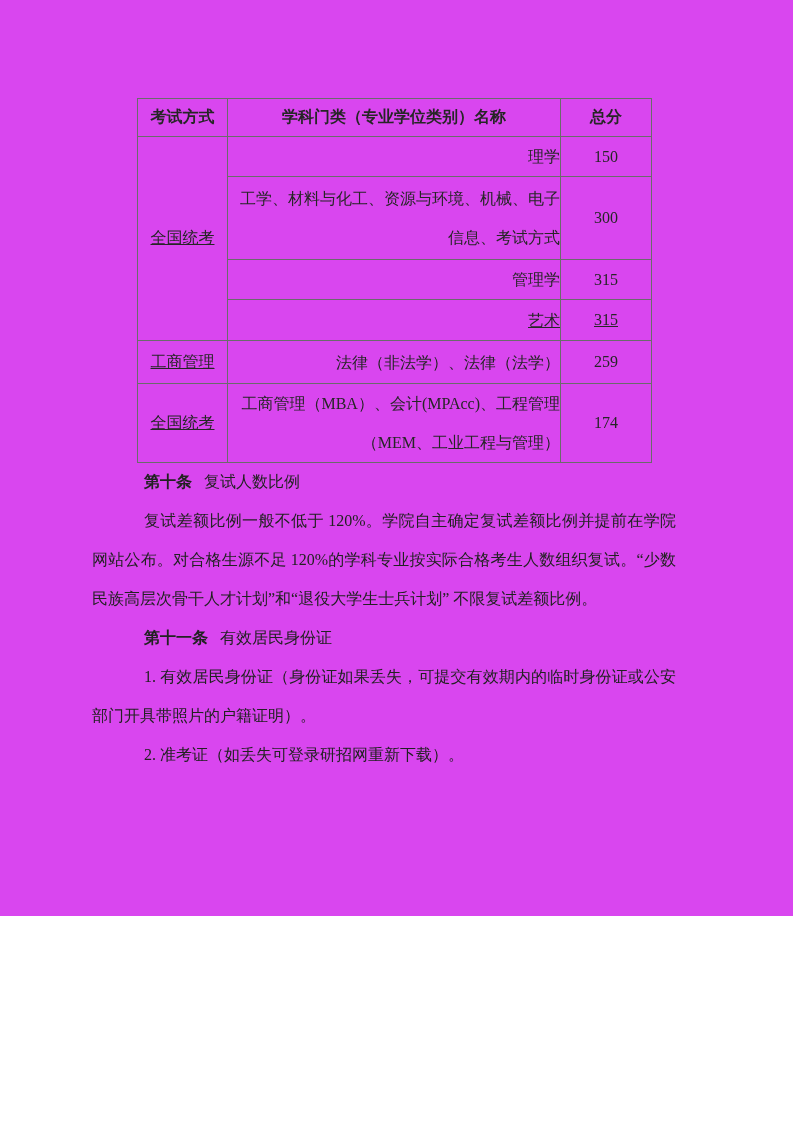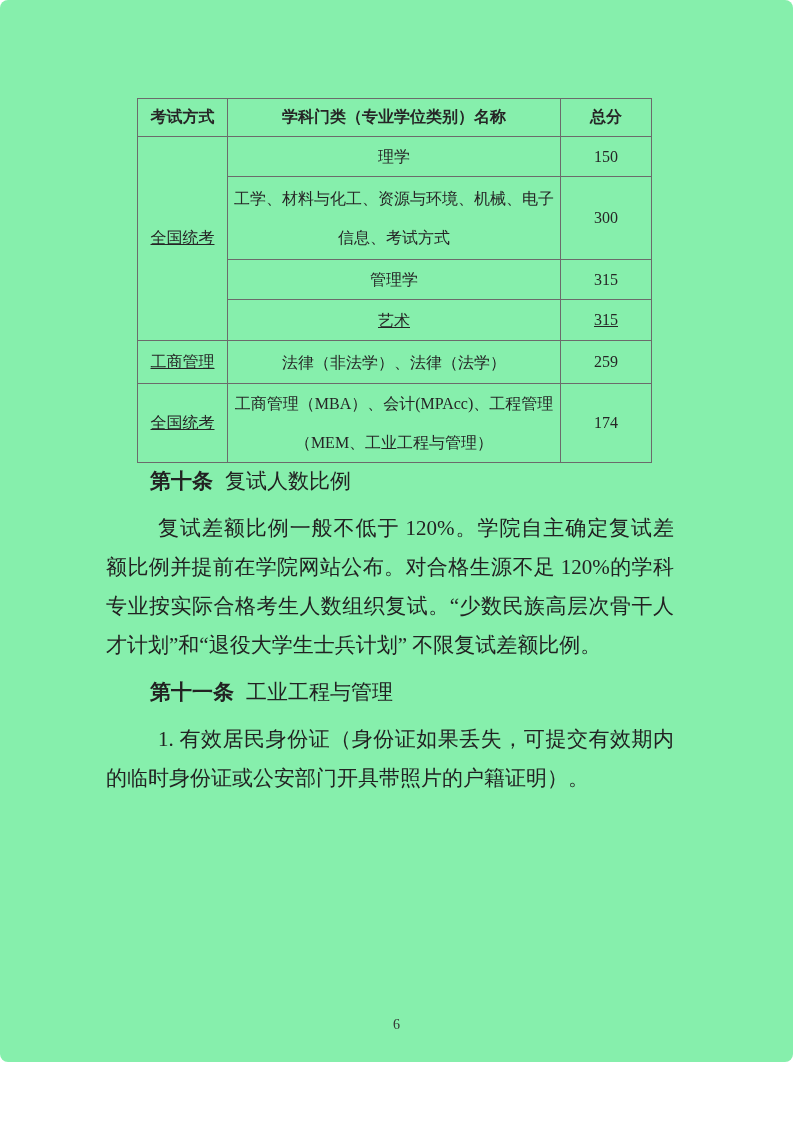--- a/index.html
+++ b/index.html
@@ -3,26 +3,25 @@
 <meta charset="utf-8">
 <style>
   html, body {
     margin: 0;
     padding: 0;
     background: #ffffff;
   }
   .page {
     position: relative;
     width: 793px;
-    height: 1062px;
-    background: #86efac;
+    height: 916px;
+    background: #d946ef;
     font-family: "Liberation Serif", "DejaVu Serif", serif;
     color: #222222;
     overflow: hidden;
-    border-radius: 8px;
   }
 
   
   table.score {
     position: absolute;
     left: 137px;
     top: 98px;
     width: 514px;
     border-collapse: collapse;
     table-layout: fixed;
@@ -43,49 +42,49 @@
     text-align: center;
     vertical-align: middle;
     height: 37px;
   }
   td.method {
     text-align: center;
     vertical-align: middle;
     text-decoration: underline;
   }
   td.subject {
-    text-align: center;
+    text-align: right;
     vertical-align: middle;
     padding: 0 4px;
     line-height: 39px;
   }
   td.score-val {
     text-align: center;
     vertical-align: middle;
   }
   tr.r-s1 { height: 40px; }
   tr.r-d1 { height: 83px; }
   tr.r-s2 { height: 39px; font-family: Liberation Serif, serif; }
   tr.r-s3 { height: 41px; text-decoration: underline; }
   tr.r-s4 { height: 43px; }
   tr.r-d2 { height: 75px; }
 
   
   .bodytext {
     position: absolute;
-    left: 98px;
+    left: 92px;
     top: 462px;
     width: 584px;
-    font-size: 21px;
+    font-size: 16px;
     line-height: 39px;
     text-align: justify;
     color: #222222;
   }
   .bodytext p {
-    margin: 8px;
+    margin: 0;
     text-indent: 52px;
   }
   .art-heading {
     text-indent: 52px;
   }
   .art-num {
     font-weight: bold;
   }
   .art-title {
     margin-left: 12px;
@@ -151,21 +150,22 @@
   </table>
 
   <div class="bodytext">
 
     <div class="art-heading">
       <span class="art-num">第十条</span><span class="art-title">复试人数比例</span>
     </div>
     <p>复试差额比例一般不低于 120%。学院自主确定复试差额比例并提前在学院网站公布。对合格生源不足 120%的学科专业按实际合格考生人数组织复试。“少数民族高层次骨干人才计划”和“退役大学生士兵计划” 不限复试差额比例。</p>
 
     <div class="art-heading">
-      <span class="art-num">第十一条</span><span class="art-title">工业工程与管理</span>
+      <span class="art-num">第十一条</span><span class="art-title">有效居民身份证</span>
     </div>
     <p>1. 有效居民身份证（身份证如果丢失，可提交有效期内的临时身份证或公安部门开具带照片的户籍证明）。</p>
+    <p>2. 准考证（如丢失可登录研招网重新下载）。</p>
 
   </div>
 
   <div class="pagenum">6</div>
 
 </div>
 
 </body></html>

